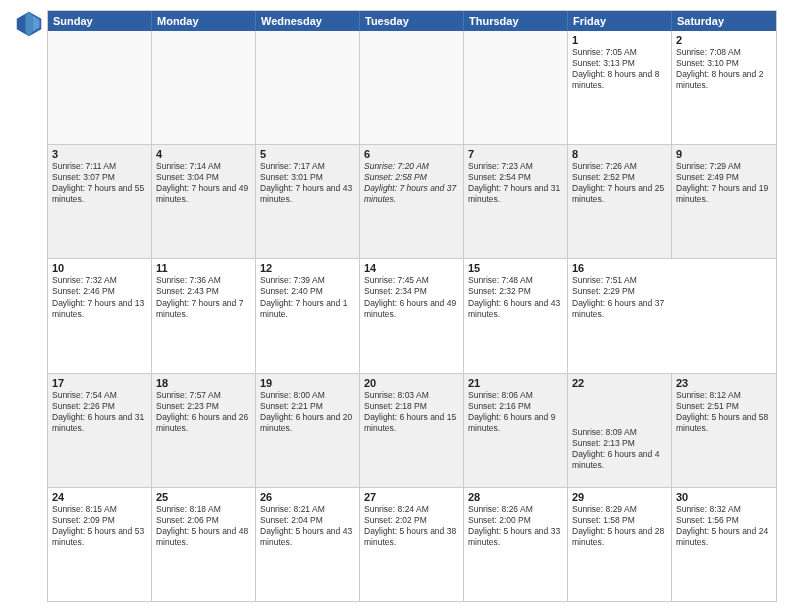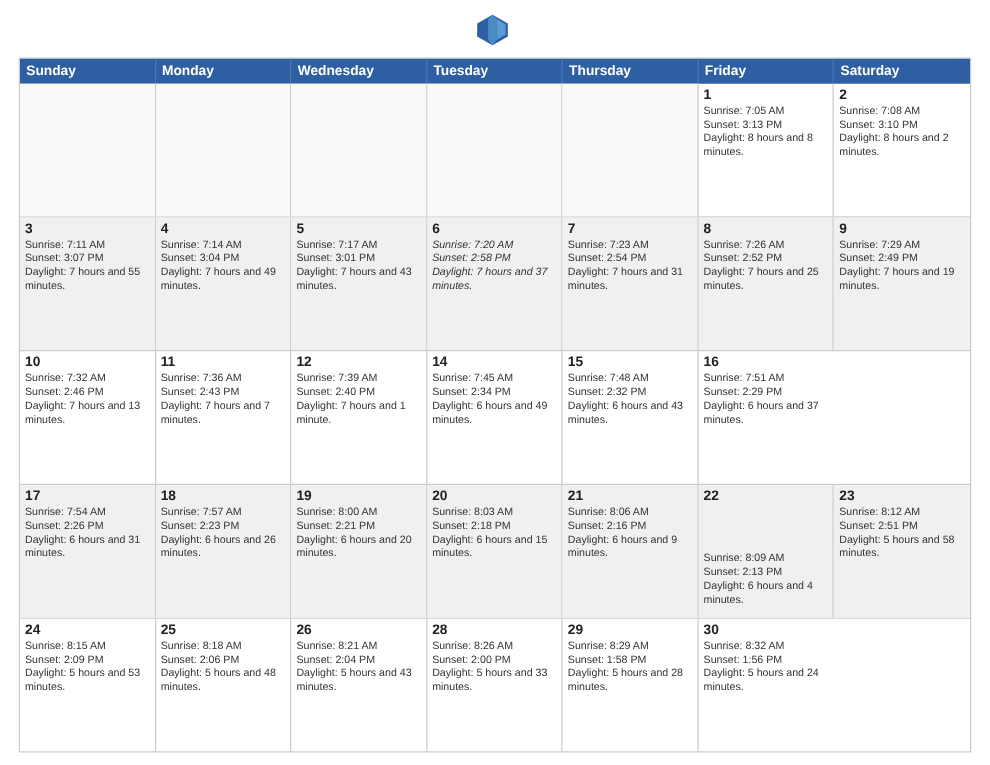--- a/index.html
+++ b/index.html
@@ -8,22 +8,21 @@
       background: #fff;
       width: 792px;
       height: 612px;
       overflow: hidden;
     }
     .page {
       width: 792px;
       height: 612px;
       padding: 10px 15px;
       display: flex;
-      flex-direction: column;
-      align-items: center;
+      flex-direction: row;
     }
     .header {
       display: flex;
       justify-content: space-between;
       align-items: flex-start;
       margin-bottom: 8px;
     }
     .logo {
       display: flex;
       align-items: center;
@@ -298,20 +297,26 @@
 Sunset: 2:06 PM
 Daylight: 5 hours and 48 minutes.</div>
           </div>
           <div class="cal-cell">
             <span class="day-num">26</span>
             <div class="cell-text" style="white-space: pre-wrap;">Sunrise: 8:21 AM
 Sunset: 2:04 PM
 Daylight: 5 hours and 43 minutes.</div>
           </div>
           <div class="cal-cell">
+            <span class="day-num">27</span>
+            <div class="cell-text" style="white-space: pre-wrap;">Sunrise: 8:24 AM
+Sunset: 2:02 PM
+Daylight: 5 hours and 38 minutes.</div>
+          </div>
+          <div class="cal-cell">
             <span class="day-num">28</span>
             <div class="cell-text" style="white-space: pre-wrap;">Sunrise: 8:26 AM
 Sunset: 2:00 PM
 Daylight: 5 hours and 33 minutes.</div>
           </div>
           <div class="cal-cell">
             <span class="day-num">29</span>
             <div class="cell-text" style="white-space: pre-wrap;">Sunrise: 8:29 AM
 Sunset: 1:58 PM
 Daylight: 5 hours and 28 minutes.</div>

